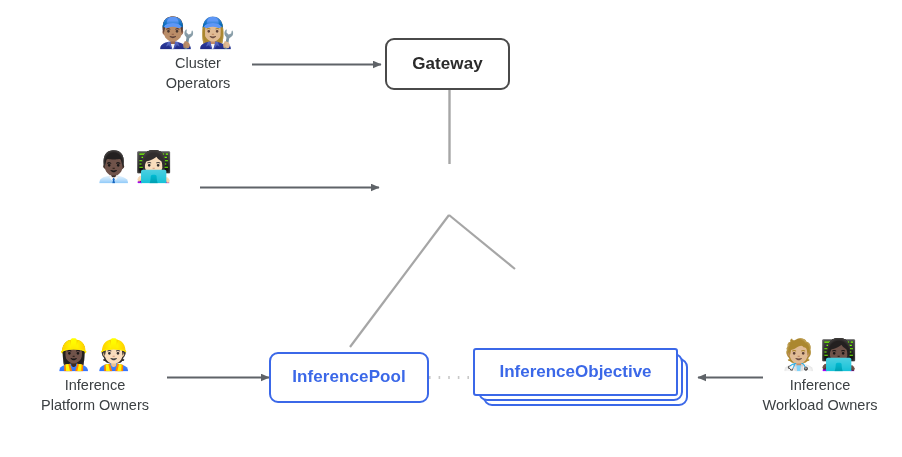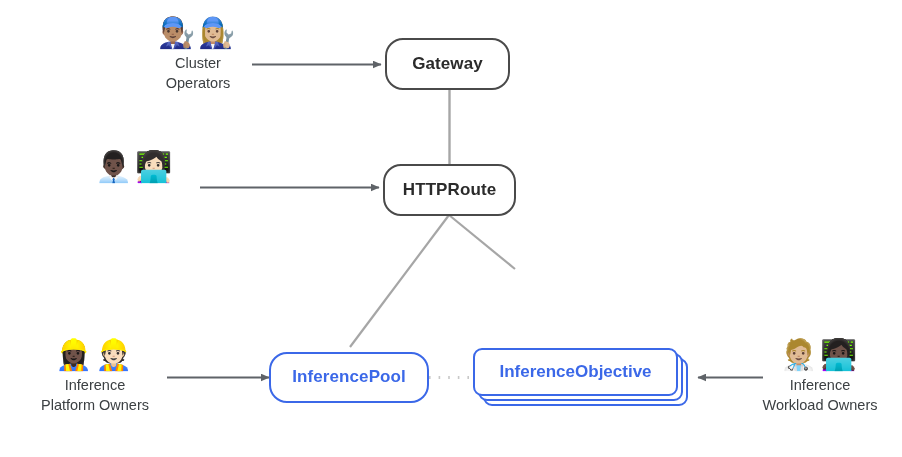--- a/index.html
+++ b/index.html
@@ -27,21 +27,21 @@
     pointer-events: none;
   }
 
   
   .node {
     position: absolute;
     box-sizing: border-box;
     display: flex;
     align-items: center;
     justify-content: center;
-    border-radius: 18px;
+    border-radius: 9px;
     background: #ffffff;
     font-weight: bold;
     letter-spacing: 0.1px;
     text-align: center;
     line-height: 1.1;
   }
   .node.dark {
     border: 2.2px solid #4a4a4a;
     color: #2b2b2b;
     font-size: 17px;
@@ -65,21 +65,21 @@
   }
   .stack .front {
     position: absolute;
     left: 0;
     top: 0;
     box-sizing: border-box;
     display: flex;
     align-items: center;
     justify-content: center;
     border: 2.2px solid #3b68e8;
-    border-radius: 9px;
+    border-radius: 3px;
     background: #ffffff;
     color: #3b68e8;
     font-weight: bold;
     font-size: 17px;
   }
 
   
   .persona {
     position: absolute;
     display: flex;
@@ -133,23 +133,20 @@
 
     <line x1="429" y1="377.5" x2="472" y2="377.5" stroke="#c8c8c8" stroke-width="3.2" stroke-dasharray="1.6 8" stroke-linecap="butt"></line>
 
     <line x1="763" y1="377.5" x2="698" y2="377.5" stroke="#5f6368" stroke-width="2.1" marker-end="url(#arrowhead-left)"></line>
   </svg>
 
   <div class="node dark" style="left:385px; top:38px; width:125px; height:52px;">
     <span>Gateway</span>
   </div>
 
-  <div class="node dark" style="left:383px; top:164px; width:133px; height:52px;">
-    <span>HTTPRoute</span>
-  </div>
 
 
   <div class="node blue" style="left:269px; top:352px; width:160px; height:51px;">
     <span>InferencePool</span>
   </div>
 
   <div class="stack" style="left:473px; top:348px; width:225px; height:62px;">
     <div class="layer" style="left:10px; top:10px; width:205px; height:48px;"></div>
     <div class="layer" style="left:5px; top:5px; width:205px; height:48px;"></div>
     <div class="front" style="width:205px; height:48px;">

